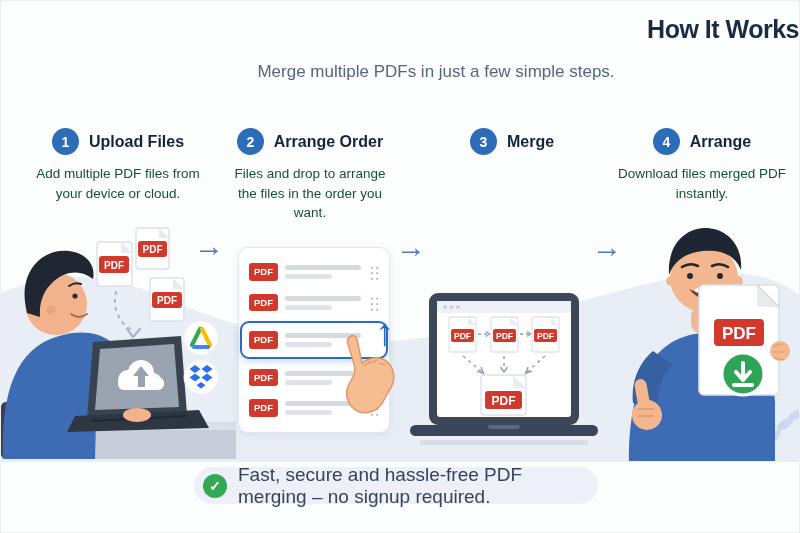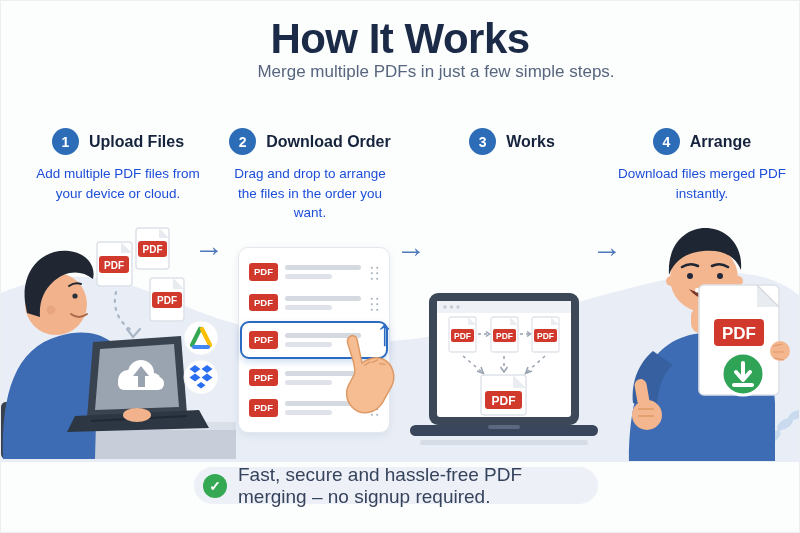--- a/index.html
+++ b/index.html
@@ -4,37 +4,37 @@
 <style>
   html,body{margin:0;padding:0;background:#ffffff;}
   .canvas{
     position:relative;width:800px;height:533px;background:#fcfdfd;
     overflow:hidden;font-family:"Liberation Sans",sans-serif;
     border:1px solid #eceef1;box-sizing:border-box;
   }
   .layer{position:absolute;z-index:1;}
   
   .title{
-    position:absolute;top:14px;left:0;width:100%;text-align:center;
-    font-size:42px;font-weight:bold;color:#1b2a47;letter-spacing:-0.5px;z-index:2;
+    position:absolute;top:14px;left:0;width:100%;text-align:right;
+    font-size:25px;font-weight:bold;color:#1b2a47;letter-spacing:-0.5px;z-index:2;
   }
   .subtitle{
     position:absolute;top:61px;left:0;width:100%;text-align:center;
     font-size:17px;color:#57667e;z-index:2;margin-left:36px;
   }
   
   .step{position:absolute;top:127px;text-align:center;z-index:2;}
   .step-head{display:flex;align-items:center;justify-content:center;gap:10px;}
   .num-circle{
     width:27px;height:27px;border-radius:50%;background:#2d6db8;color:#fff;
     font-size:14px;font-weight:bold;display:flex;align-items:center;justify-content:center;
     flex:0 0 auto;
   }
   .step-title{font-size:16px;font-weight:bold;color:#16233d;}
-  .step-desc{margin-top:9px;font-size:13.5px;line-height:1.45;color:#1d4ed8;}
+  .step-desc{margin-top:9px;font-size:13.5px;line-height:1.45;color:#14532d;}
   #step1{left:22px;width:190px;}
   #step2{left:224px;width:170px;}
   #step3{left:426px;width:170px;}
   #step4{left:610px;width:182px;}
   
   .flow-arrow{
     position:absolute;width:44px;height:32px;display:flex;align-items:center;justify-content:center;
     font-size:30px;font-weight:bold;color:#4e79bd;z-index:3;
   }
   #arrow1{left:186px;top:229px;}
@@ -105,28 +105,28 @@
   <div class="step" id="step1">
     <div class="step-head">
       <div class="num-circle">1</div>
       <div class="step-title">Upload Files</div>
     </div>
     <div class="step-desc">Add multiple PDF files from your device or cloud.</div>
   </div>
   <div class="step" id="step2">
     <div class="step-head">
       <div class="num-circle">2</div>
-      <div class="step-title">Download Order</div>
-    </div>
-    <div class="step-desc">Drag and drop to arrange the files in the order you want.</div>
+      <div class="step-title">Arrange Order</div>
+    </div>
+    <div class="step-desc">Files and drop to arrange the files in the order you want.</div>
   </div>
   <div class="step" id="step3">
     <div class="step-head">
       <div class="num-circle">3</div>
-      <div class="step-title">Works</div>
+      <div class="step-title">Merge</div>
     </div>
   </div>
   <div class="step" id="step4">
     <div class="step-head">
       <div class="num-circle">4</div>
       <div class="step-title">Arrange</div>
     </div>
     <div class="step-desc">Download files merged PDF instantly.</div>
   </div>
 

